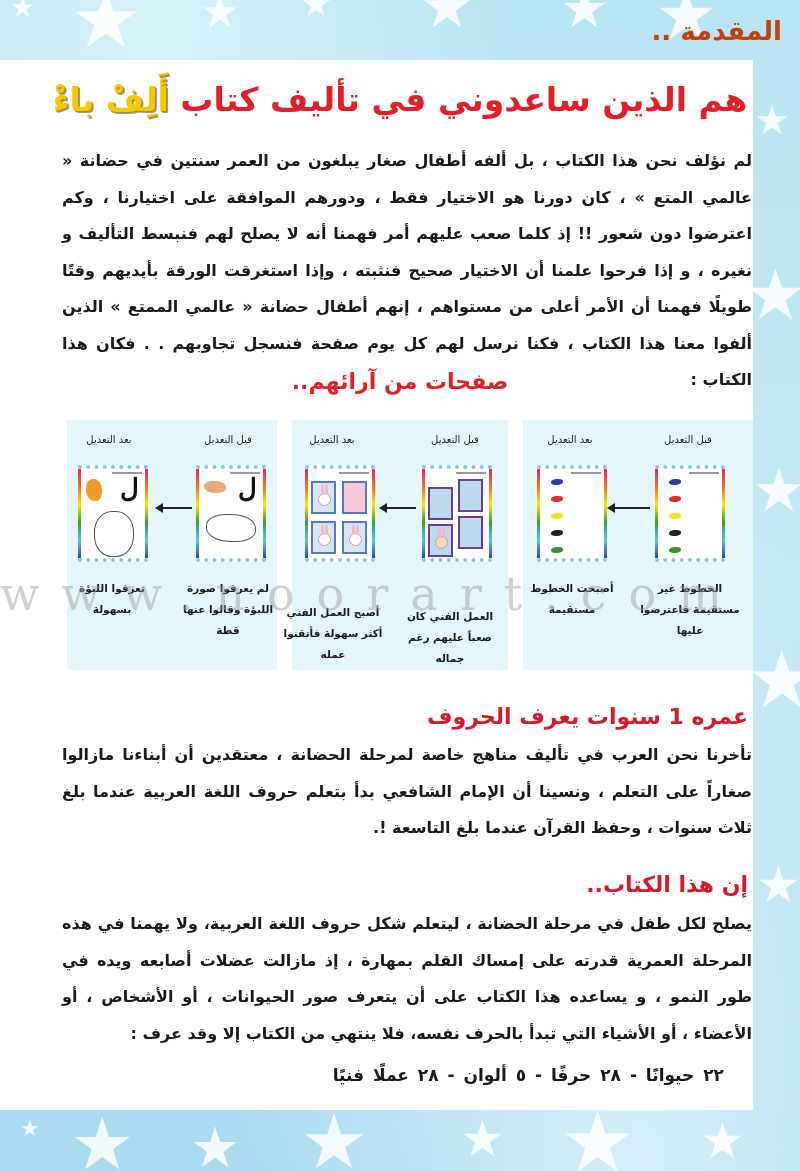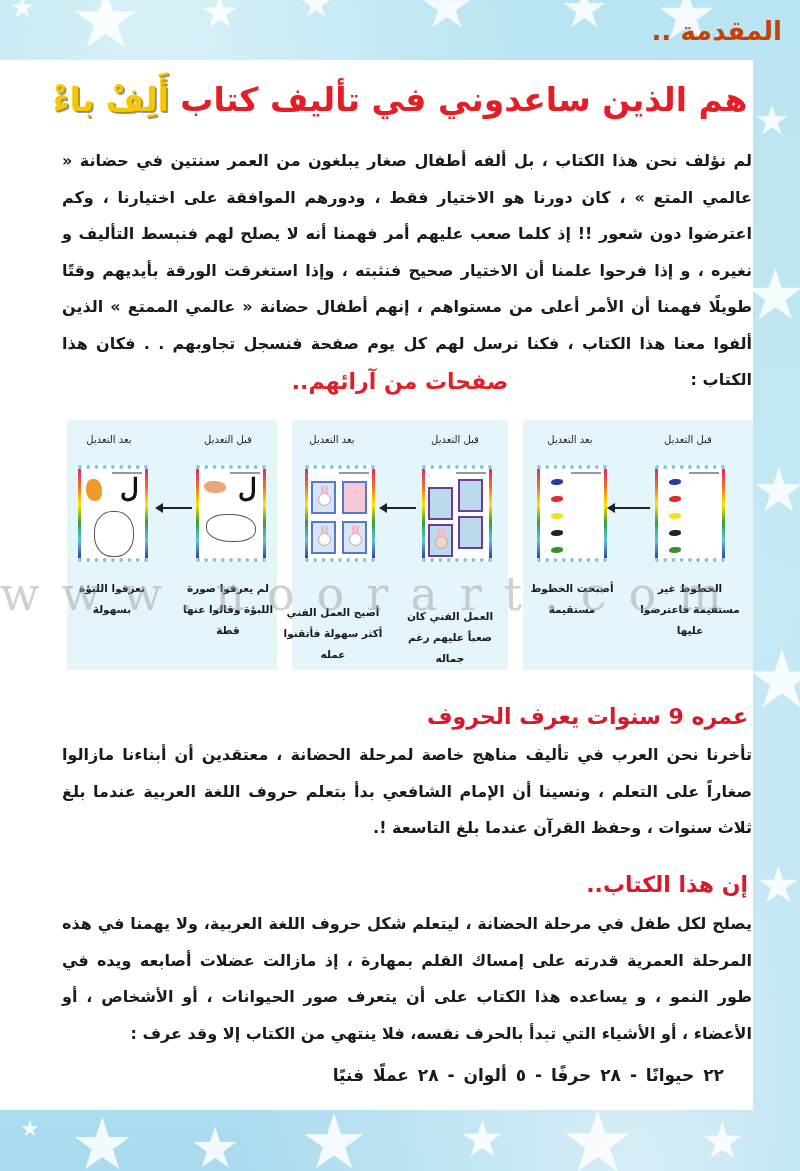--- a/index.html
+++ b/index.html
@@ -305,19 +305,19 @@
     <div class="mini-title"></div>
   <div class="animal" style="left:8px;top:10px;width:16px;height:22px;background:#f09a2a;"></div>
   <span class="letter" style="left:42px;top:4px;">ل</span>
   <div class="animal" style="left:16px;top:42px;width:40px;height:46px;border:1.5px solid #555;background:#fff;border-radius:45%;"></div>
 </div>
 <div class="caption" style="left:178px;">لم يعرفوا صورة اللبؤة وقالوا عنها قطة</div>
 <div class="caption" style="left:62px;">تعرفوا اللبؤة بسهولة</div>
 
 <div class="watermark">www.noorart.com</div>
 
-<div class="red-sub" style="right:52px;top:704px;">عمره 9 سنوات يعرف الحروف</div>
+<div class="red-sub" style="right:52px;top:704px;">عمره 1 سنوات يعرف الحروف</div>
 <div class="para" style="top:737px;">تأخرنا نحن العرب في تأليف مناهج خاصة لمرحلة الحضانة ، معتقدين أن أبناءنا مازالوا صغاراً على التعلم ، ونسينا أن الإمام الشافعي بدأ بتعلم حروف اللغة العربية عندما بلغ ثلاث سنوات ، وحفظ القرآن عندما بلغ التاسعة !.</div>
 
 <div class="red-sub" style="right:52px;top:872px;">إن هذا الكتاب..</div>
 <div class="para" style="top:906px;">يصلح لكل طفل في مرحلة الحضانة ، ليتعلم شكل حروف اللغة العربية، ولا يهمنا في هذه المرحلة العمرية قدرته على إمساك القلم بمهارة ، إذ مازالت عضلات أصابعه ويده في طور النمو ، و يساعده هذا الكتاب على أن يتعرف صور الحيوانات ، أو الأشخاص ، أو الأعضاء ، أو الأشياء التي تبدأ بالحرف نفسه، فلا ينتهي من الكتاب إلا وقد عرف :</div>
 
 <div class="summary">٢٢ حيوانًا  -  ٢٨ حرفًا  -  ٥ ألوان  -  ٢٨ عملًا فنيًا</div>
 
 </body></html>

